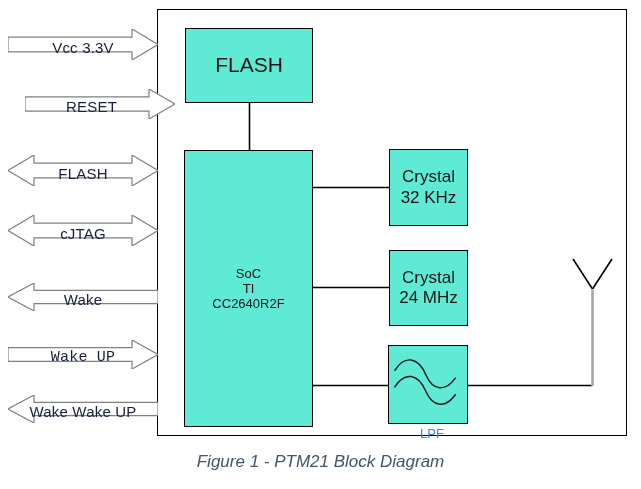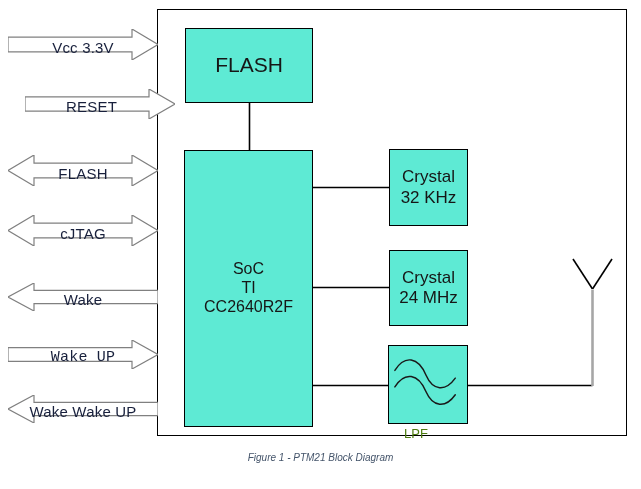--- a/index.html
+++ b/index.html
@@ -48,40 +48,40 @@
     box-sizing: border-box;
     border: 1.6px solid #000000;
     background: #ffffff;
   }
   #flash-box {
     left: 185px; top: 28px; width: 128px; height: 75px;
     font-size: 21px;
   }
   #soc-box {
     left: 184px; top: 150px; width: 129px; height: 277px;
-    font-size: 16px;
+    font-size: 13px;
   }
   #xtal32-box {
     left: 389px; top: 149px; width: 79px; height: 77px;
     font-size: 17px;
   }
   #xtal24-box {
     left: 389px; top: 250px; width: 79px; height: 76px;
     font-size: 17px;
   }
   #lpf-box {
     left: 388px; top: 345px; width: 80px; height: 79px;
     padding: 0;
   }
   #lpf-label {
     position: absolute;
-    left: 376px; top: 426px; width: 80px;
+    left: 392px; top: 426px; width: 80px;
     text-align: center;
     font-size: 13px;
-    color: #4d7c0f;
+    color: #3b82f6;
   }
   
   .arrow-wrap {
     position: absolute;
     left: 0;
   }
   .arrow-label {
     position: absolute;
     left: 0;
     width: 100%;
@@ -92,21 +92,21 @@
     letter-spacing: 0.2px;
     pointer-events: none;
   }
   #caption {
     position: absolute;
     left: 0; top: 452px;
     width: 641px;
     text-align: center;
     font-family: "Liberation Sans", sans-serif;
     font-style: italic;
-    font-size: 10px;
+    font-size: 17px;
     color: #44546a;
   }
 </style>
 </head>
 <body>
 
 <div id="canvas">
 
   <svg class="layer" viewBox="0 0 641 489">
 

